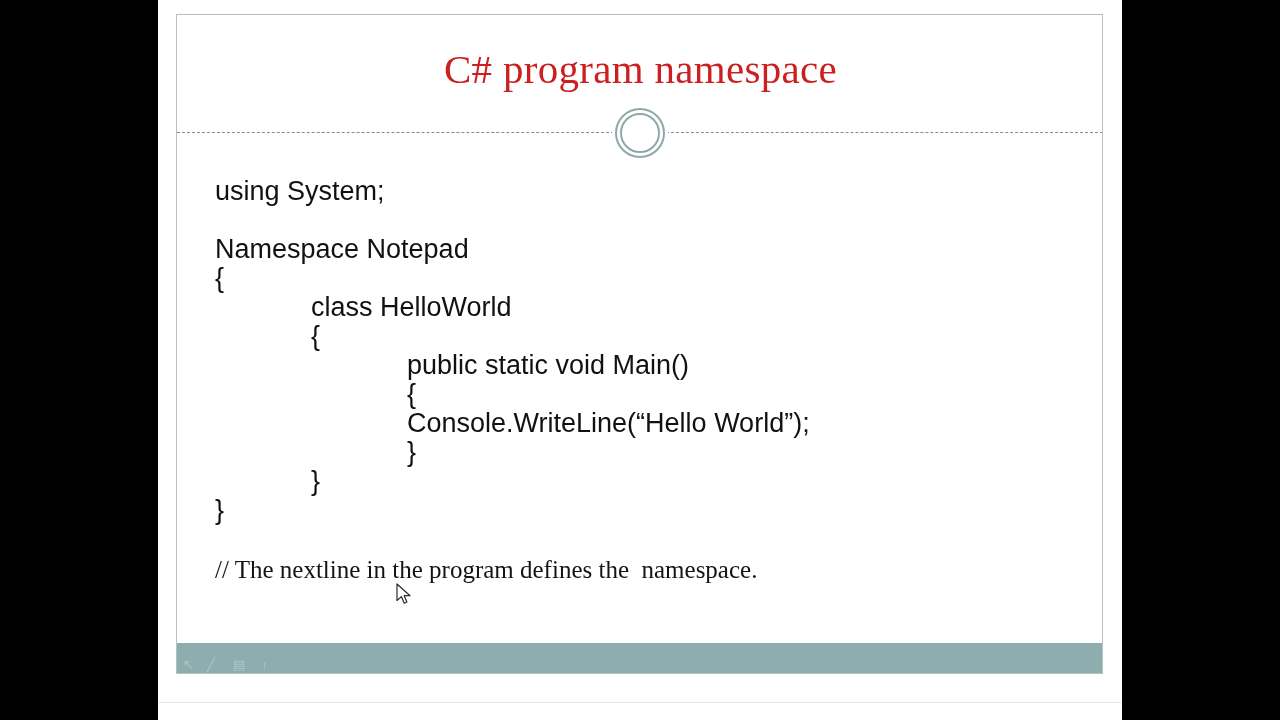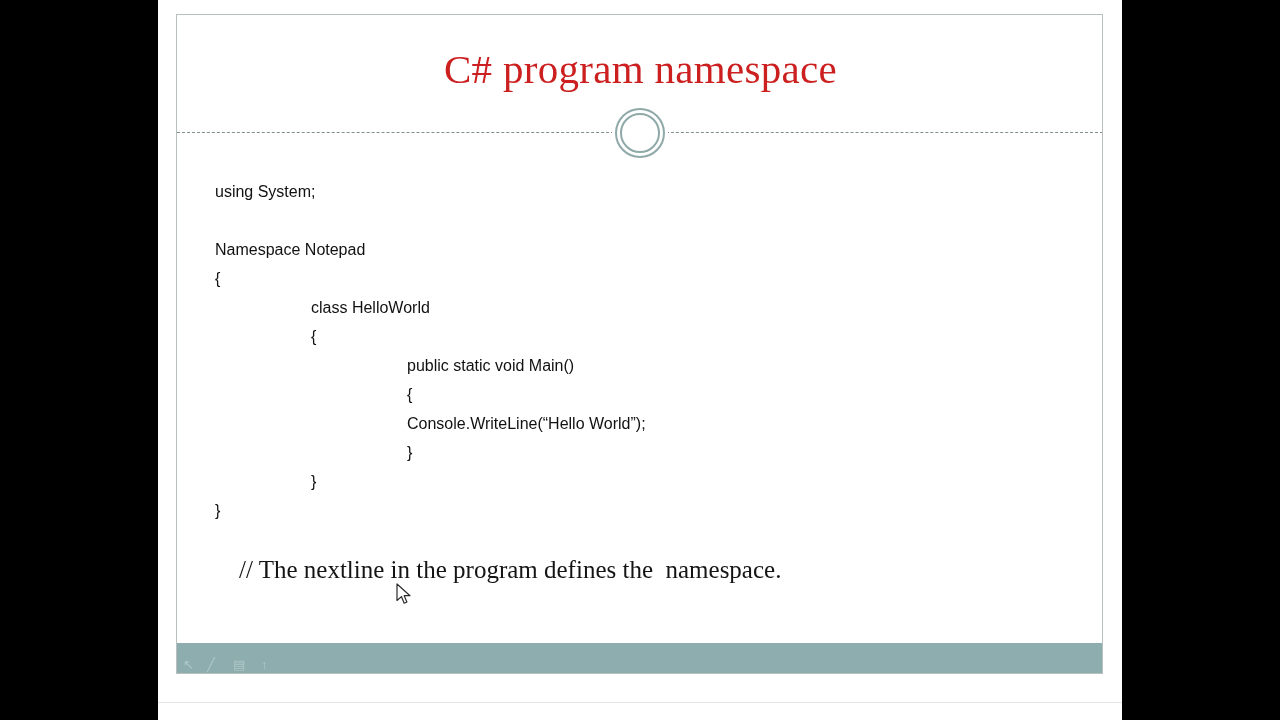--- a/index.html
+++ b/index.html
@@ -107,42 +107,41 @@
     background: #ffffff;
   }
 
   
   #code-body {
     position: absolute;
     left: 38px;
     top: 162px;
     width: 860px;
     font-family: "Liberation Sans", sans-serif;
-    font-size: 16px;
+    font-size: 27px;
     line-height: 29px;
     color: #111111;
     white-space: pre;
   }
   #code-body .line { display: block; height: 29px; white-space: pre; }
   #code-body .line.blank { height: 29px; }
   .ind0 { padding-left: 0px; }
   .ind1 { padding-left: 96px; }
   .ind2 { padding-left: 192px; }
 
   
   #comment-line {
     position: absolute;
     left: 38px;
     top: 540px;
     font-family: "Liberation Serif", serif;
     font-size: 25px;
     line-height: 30px;
     color: #141414;
     white-space: pre;
-    margin-left: 24px;
   }
 
   
   #bottom-bar {
     position: absolute;
     left: 0;
     bottom: 0;
     width: 926px;
     height: 30px;
     background: #8dadae;

